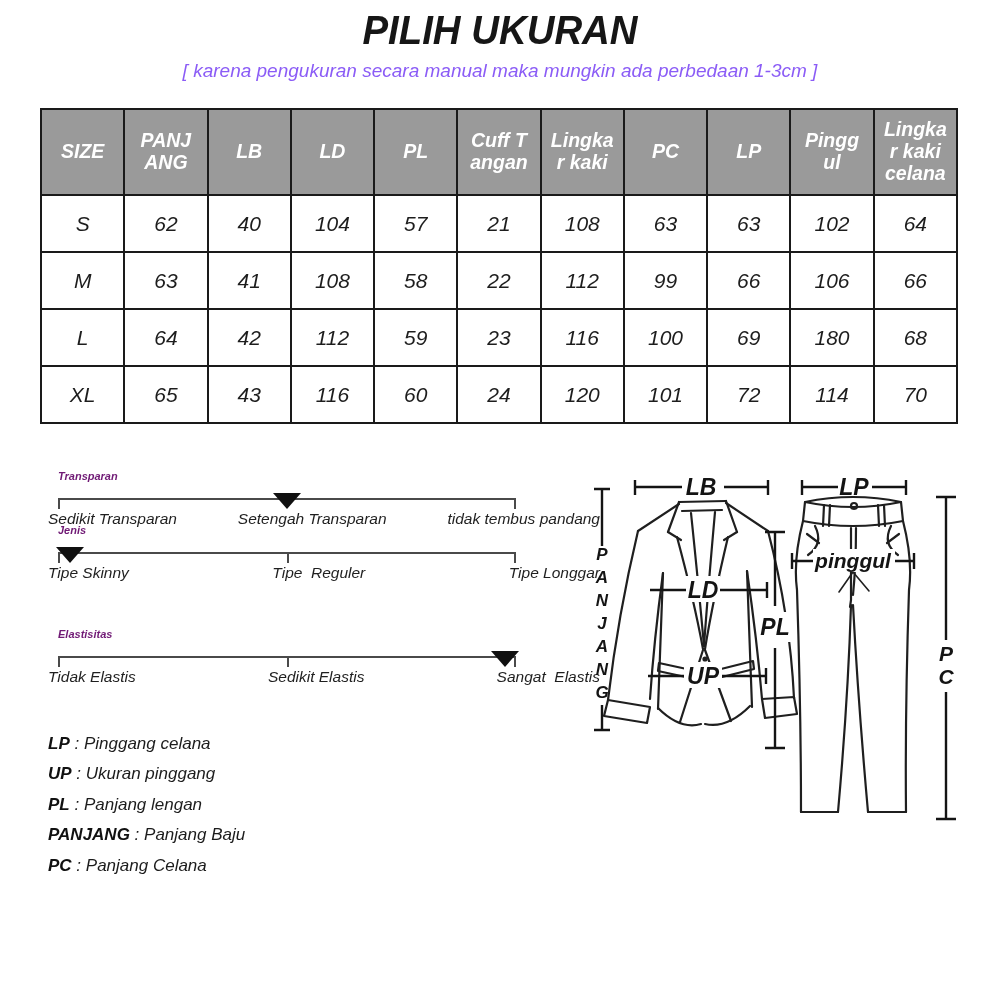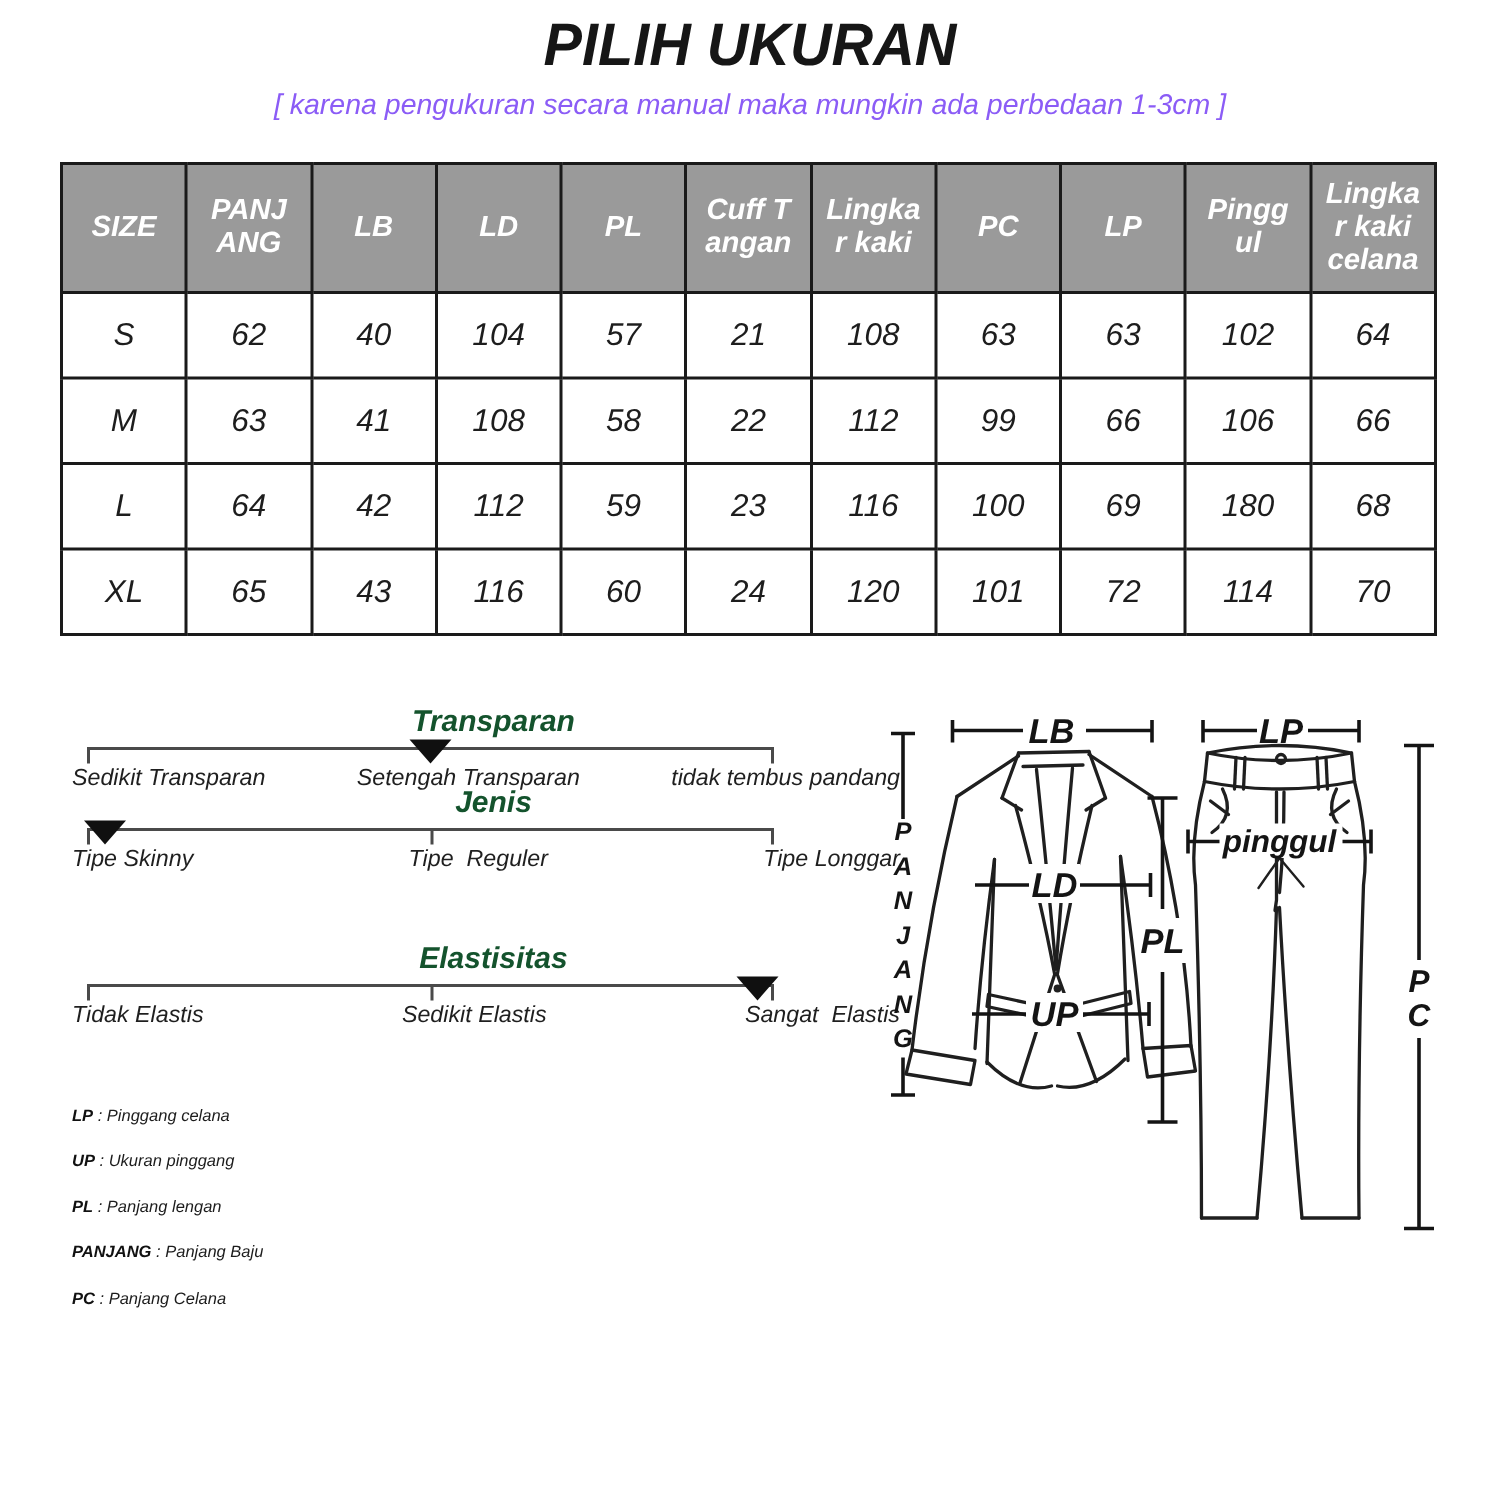--- a/index.html
+++ b/index.html
@@ -16,34 +16,34 @@
   table.size-table{position:absolute;left:40px;top:108px;width:918px;
     border-collapse:collapse;table-layout:fixed;}
   .size-table th{height:84px;background:#9a9a9a;color:#ffffff;font-weight:700;
     font-size:19.5px;line-height:1.12;text-align:center;vertical-align:middle;
     border:2px solid #1a1a1a;padding:0 2px;white-space:pre-line;}
   .size-table td{height:55px;background:#ffffff;font-size:21px;text-align:center;
     vertical-align:middle;border:2px solid #1a1a1a;padding:0;}
 
   
   .scale{position:absolute;left:48px;width:552px;height:66px;}
-  .scale-title{margin-left:10px;font-size:20px;font-weight:700;color:#14532d;text-align:center;}
+  .scale-title{margin-left:10px;font-size:11px;font-weight:700;color:#701a75;}
   .scale-line{position:absolute;left:10px;top:28px;width:458px;height:10px;
     border-top:2px solid #4a4a4a;}
   .tick{position:absolute;top:0;width:2px;height:9px;background:#4a4a4a;}
   .t-left{left:0;} .t-mid{left:50%;} .t-right{right:0;}
   .marker{position:absolute;top:-7px;width:0;height:0;
     border-left:14px solid transparent;border-right:14px solid transparent;
     border-top:16px solid #101010;transform:translateX(-50%);}
   .m-left{left:12px;} .m-center{left:229px;} .m-right{left:447px;}
   .scale-labels{position:absolute;left:0;top:40px;width:552px;display:flex;
     justify-content:space-between;font-size:15.5px;color:#1f1f1f;white-space:pre;gap:36px;}
 
   
-  .legend{position:absolute;left:48px;top:729px;font-size:11px;color:#1c1c1c;}
+  .legend{position:absolute;left:48px;top:729px;font-size:17px;color:#1c1c1c;}
   .legend-item{line-height:30.4px;white-space:pre;}
   .legend-item b{font-weight:700;color:#111;}
 
   
   svg.diagram{position:absolute;left:585px;top:450px;width:415px;height:420px;}
   .garment{stroke:#1f1f1f;stroke-width:2.2;fill:none;stroke-linecap:round;stroke-linejoin:round;}
   .dim{stroke:#141414;stroke-width:2.4;fill:none;stroke-linecap:butt;}
   .dim-big{font-family:"Liberation Sans",sans-serif;font-size:23px;font-weight:700;fill:#141414;}
   .dim-mid{font-family:"Liberation Sans",sans-serif;font-size:21px;font-weight:700;fill:#141414;}
   .dim-small{font-family:"Liberation Sans",sans-serif;font-size:17px;font-weight:700;fill:#141414;}

